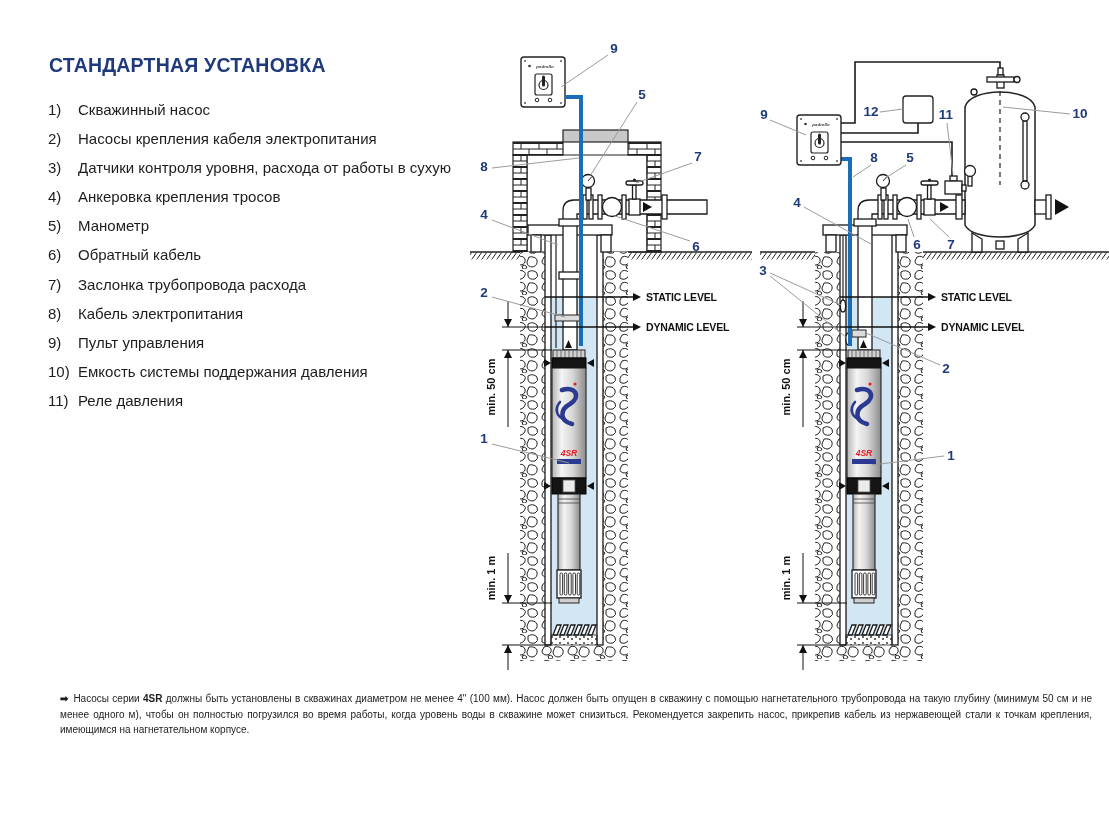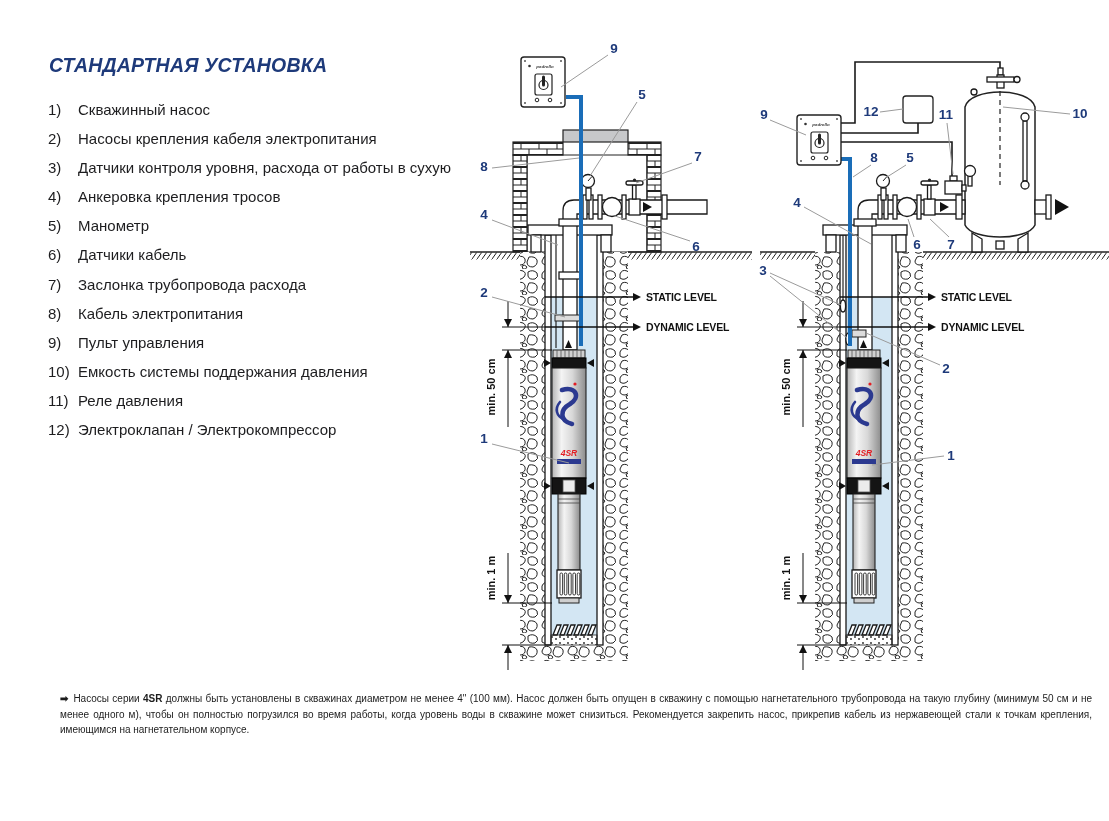--- a/index.html
+++ b/index.html
@@ -1,19 +1,19 @@
 <!DOCTYPE html>
 <html><head>
 <meta charset="utf-8">
 <style>
   html,body{margin:0;padding:0;background:#fff;}
   .page{position:relative;width:1109px;height:821px;background:#fff;overflow:hidden;
         font-family:"Liberation Sans",sans-serif;color:#1c1c1c;}
   .title{position:absolute;left:49px;top:54px;font-size:19.5px;font-weight:bold;
-         color:#1e3a7a;letter-spacing:.2px;font-style:italic;}
+         color:#1e3a7a;letter-spacing:.2px;}
   .legend{position:absolute;left:48px;top:101px;width:420px;}
   .legend-item{display:flex;margin-bottom:10.6px;font-size:15px;line-height:18.5px;color:#1d1d1f;}
   .legend-item .num{width:30px;flex:0 0 30px;}
   .legend-item .lab{flex:1;}
   .diagram-wrap{position:absolute;left:462px;top:35px;width:647px;height:635px;}
   .note{position:absolute;left:60px;top:681px;width:1032px;font-size:10px;
         line-height:1.57;text-align:justify;color:#1c1c1c;}
   .note .arrow{font-weight:bold;margin-right:5px;}
   .note b{font-weight:bold;}
   
@@ -50,45 +50,41 @@
     <div class="legend-item">
         <span class="num">4)</span>
         <span class="lab">Анкеровка крепления тросов</span>
       </div>
     <div class="legend-item">
         <span class="num">5)</span>
         <span class="lab">Манометр</span>
       </div>
     <div class="legend-item">
         <span class="num">6)</span>
-        <span class="lab">Датчики кабель</span>
+        <span class="lab">Обратный кабель</span>
       </div>
     <div class="legend-item">
         <span class="num">7)</span>
         <span class="lab">Заслонка трубопровода расхода</span>
       </div>
     <div class="legend-item">
         <span class="num">8)</span>
         <span class="lab">Кабель электропитания</span>
       </div>
     <div class="legend-item">
         <span class="num">9)</span>
         <span class="lab">Пульт управления</span>
       </div>
     <div class="legend-item">
         <span class="num">10)</span>
         <span class="lab">Емкость системы поддержания давления</span>
       </div>
     <div class="legend-item">
         <span class="num">11)</span>
         <span class="lab">Реле давления</span>
-      </div>
-    <div class="legend-item">
-        <span class="num">12)</span>
-        <span class="lab">Электроклапан / Электрокомпрессор</span>
       </div>
   </div>
 
   <div class="diagram-wrap">
   <svg width="647" height="635" viewBox="0 0 647 635">
     <defs>
       <pattern id="brick" width="18" height="12" patternUnits="userSpaceOnUse">
         <rect width="18" height="12" fill="#fff"></rect>
         <path d="M0 0.5H18 M0 6H18 M0 11.5H18 M5 0V6 M13 6V12" stroke="#222" stroke-width="1" fill="none"></path>
       </pattern>

